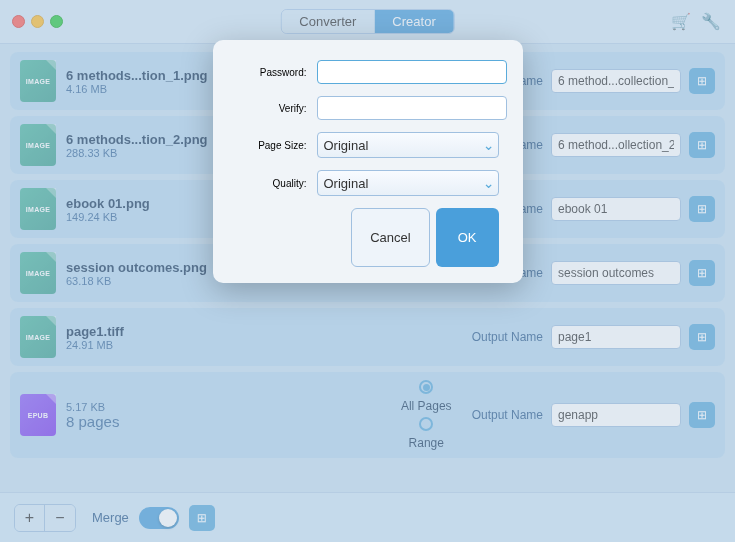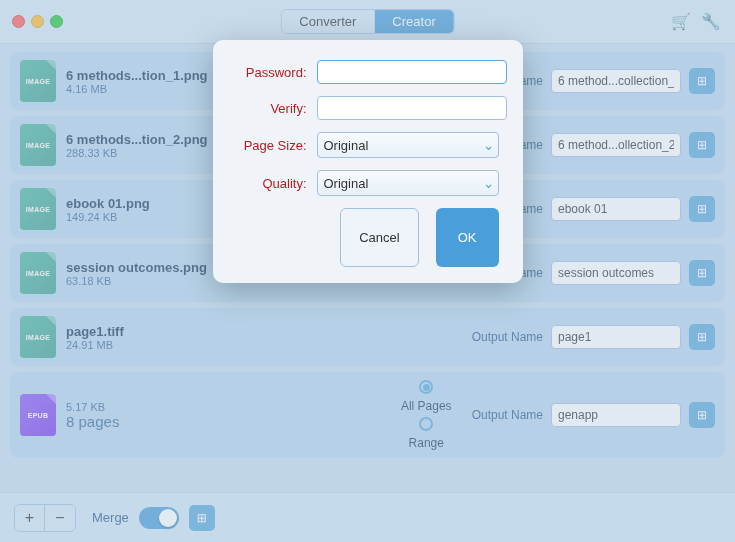--- a/index.html
+++ b/index.html
@@ -314,22 +314,22 @@
     }
     .dialog-row {
       display: flex;
       align-items: center;
       margin-bottom: 12px;
     }
     .dialog-label {
       width: 80px;
       text-align: right;
       padding-right: 10px;
-      font-size: 13px;
-      color: #b91c1c;
+      font-size: 10px;
+      color: #000000;
       flex-shrink: 0;
     }
     .dialog-input {
       flex: 1;
       height: 24px;
       border: 1.5px solid #5aabdb;
       border-radius: 4px;
       padding: 0 6px;
       font-size: 13px;
       background: white;
@@ -357,21 +357,21 @@
       right: 4px;
       top: 50%;
       transform: translateY(-50%);
       pointer-events: none;
       color: #5aabdb;
       font-size: 14px;
     }
     .dialog-buttons {
       display: flex;
       justify-content: flex-end;
-      gap: 17px;
+      gap: 6px;
       margin-top: 6px;
     }
     .btn-cancel {
       padding: 5px 18px;
       border: 1px solid #a0c0e0;
       border-radius: 6px;
       background: #eef4fa;
       font-size: 13px;
       cursor: pointer;
       color: #333;

